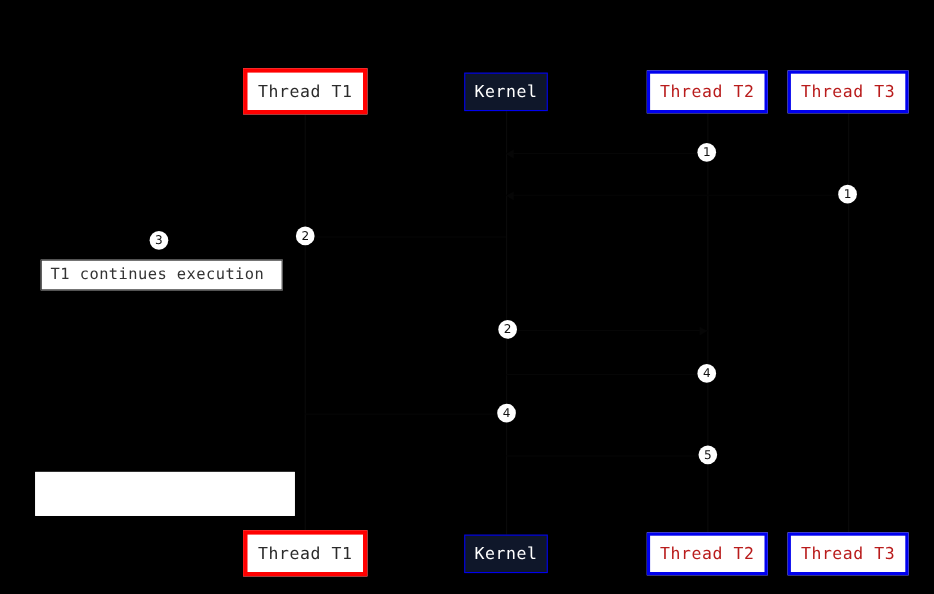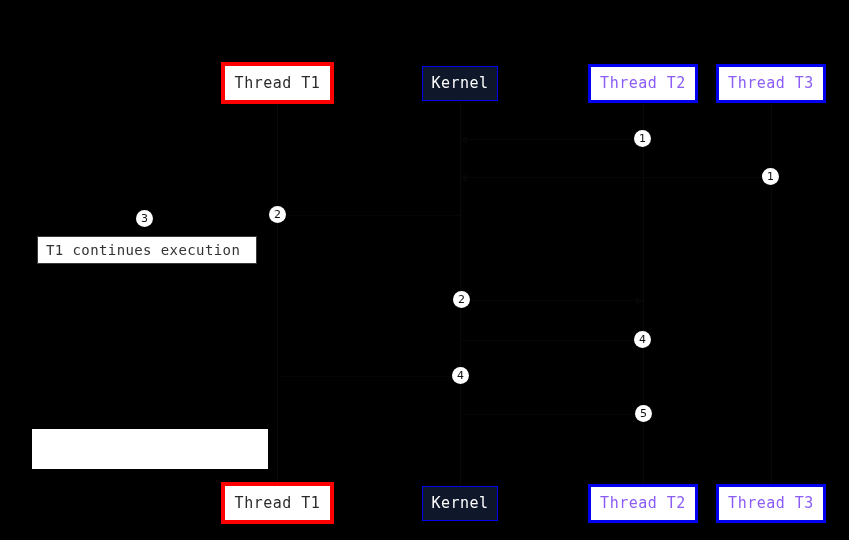--- a/index.html
+++ b/index.html
@@ -32,21 +32,21 @@
     line-height: 1;
   }
   .participant.style-red {
     background: #ffffff;
     border: 4px solid #ff0000;
     color: #2b2b2b;
   }
   .participant.style-blue-outline {
     background: #ffffff;
     border: 3px solid #0000ee;
-    color: #8b5cf6;
+    color: #b91c1c;
   }
   .participant.style-blue-solid {
     background: #0f172a;
     border: 1px solid #0000ee;
     color: #ffffff;
   }
 
   
   .lifeline {
     position: absolute;

